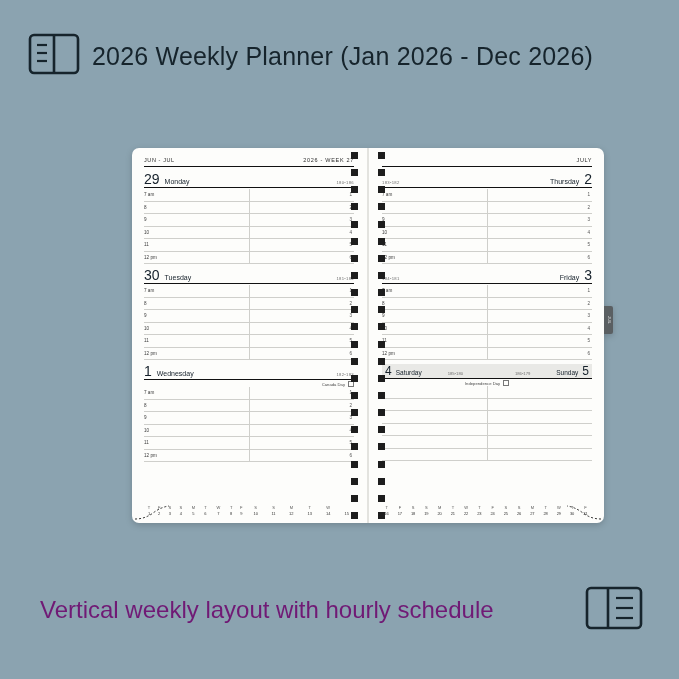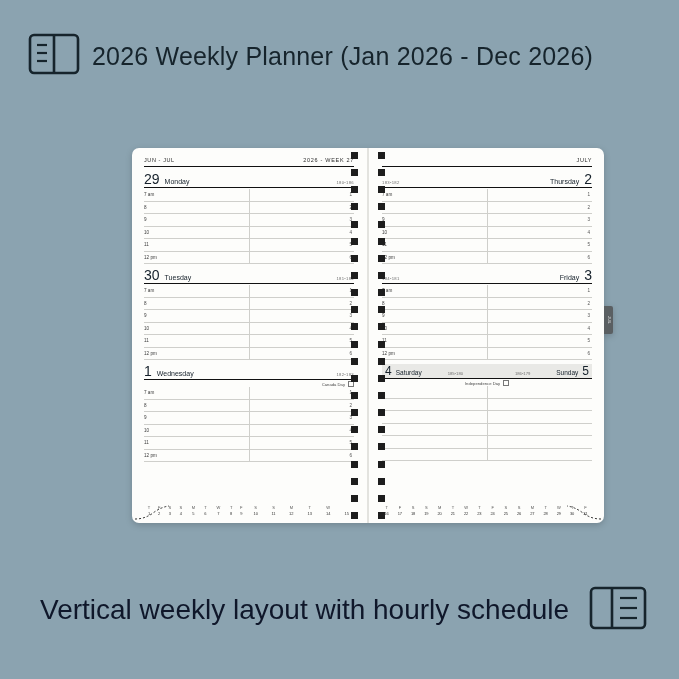--- a/index.html
+++ b/index.html
@@ -18,21 +18,21 @@
   }
   .book-icon{flex:0 0 auto;}
   .header-title{
     font-size:25px;letter-spacing:.2px;color:#16242c;white-space:nowrap;
   }
   
   .footer{
     position:absolute;left:40px;right:36px;bottom:42px;
     display:flex;align-items:center;justify-content:space-between;gap:20px;
   }
-  .footer-text{font-size:28px;color:#0f172a;white-space:nowrap;}
+  .footer-text{font-size:24px;color:#701a75;white-space:nowrap;}
   
   .planner{
     position:absolute;left:104px;top:148px;
     width:472px;height:375px;
     display:flex;
     filter:drop-shadow(0 2px 3px rgba(0,0,0,.18));
     margin-left:28px;
   }
   .page{
     background:#fdfdfb;

